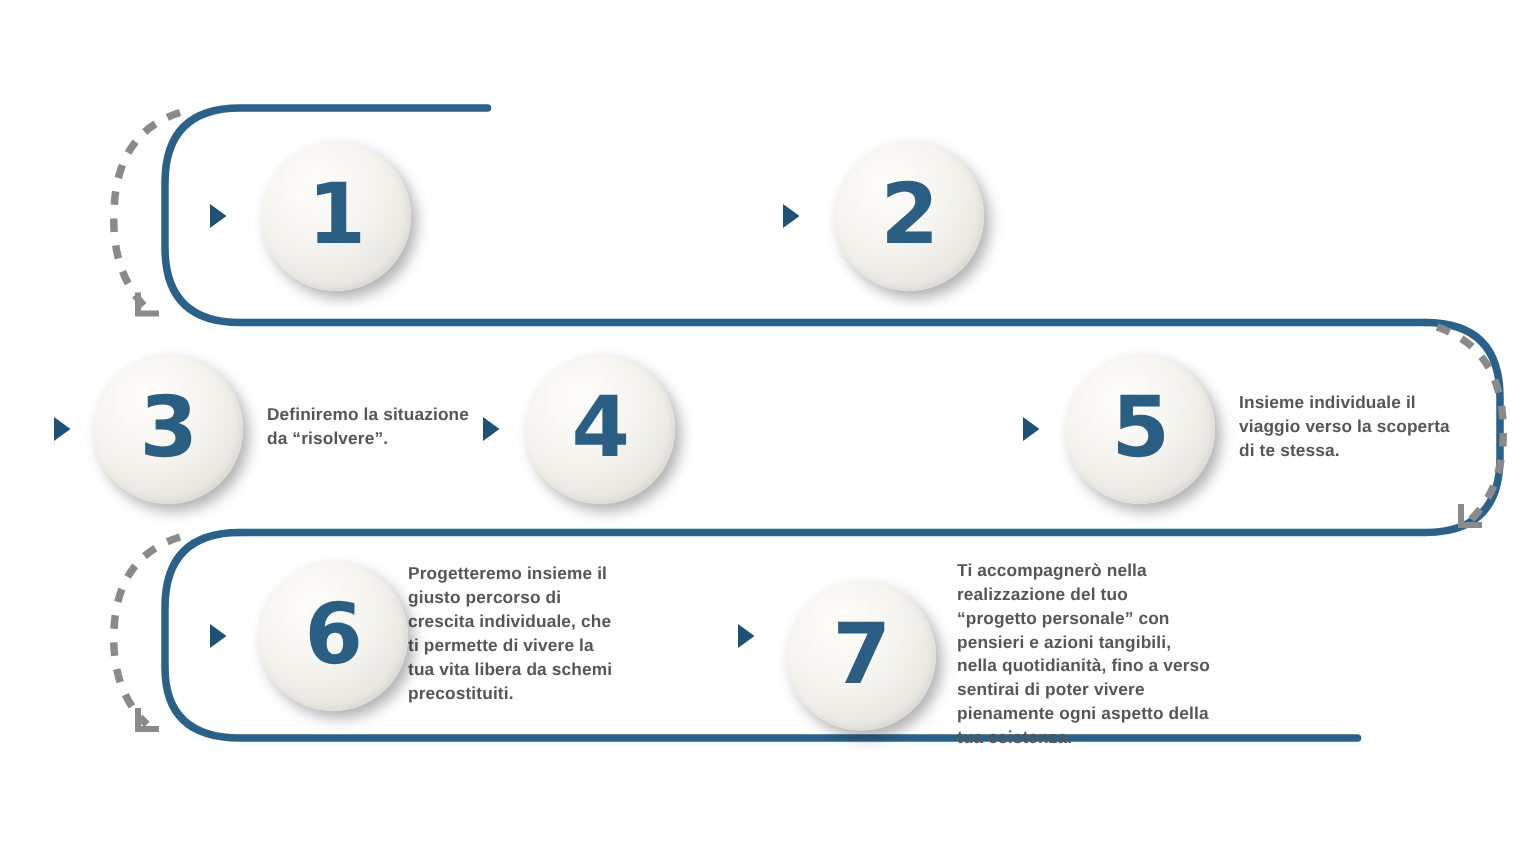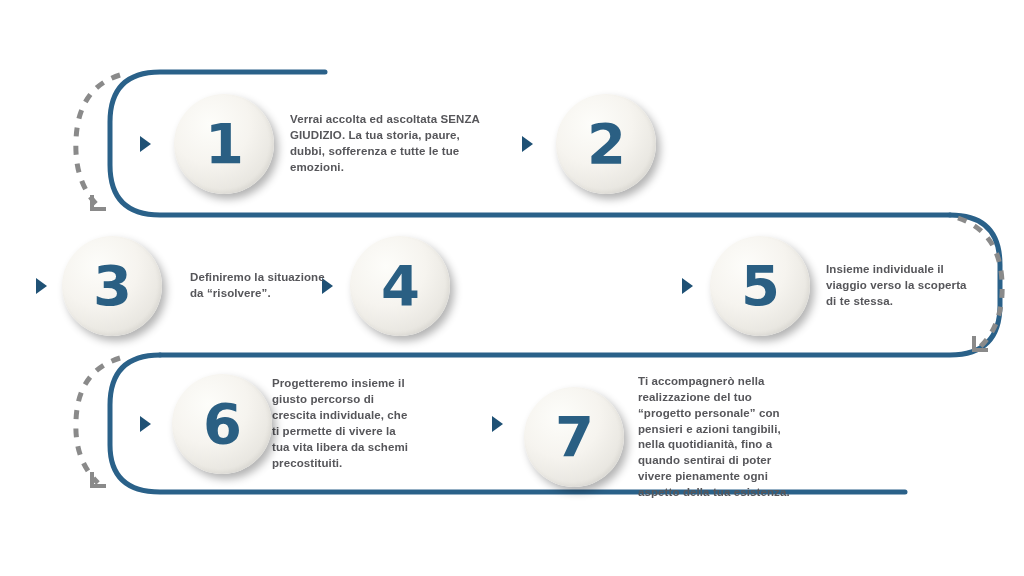--- a/index.html
+++ b/index.html
@@ -91,34 +91,33 @@
   <div class="tri" style="left:36px; top:278px;"></div>
   <div class="tri" style="left:322px; top:278px;"></div>
   <div class="tri" style="left:682px; top:278px;"></div>
   <div class="tri" style="left:140px; top:416px;"></div>
   <div class="tri" style="left:492px; top:416px;"></div>
 
   <div class="step" style="left:174px; top:94px;">
     <div class="step-circle">
       <span class="step-number">1</span>
     </div>
-    <div class="step-text" style="width:198px; margin-left:16px;">Verrai accolta ed ascoltata SENZA GIUDIZIO. La tua storia, paure, dubbi, sofferenza e tutte le tue emozioni.</div>
   </div>
 
   <div class="step" style="left:556px; top:94px;">
     <div class="step-circle">
       <span class="step-number">2</span>
     </div>
   </div>
 
   <div class="step" style="left:62px; top:236px;">
     <div class="step-circle">
       <span class="step-number">3</span>
     </div>
-    <div class="step-text" style="width:150px; margin-left:28px;">Definiremo la situazione da “risolvere”.</div>
+    <div class="step-text" style="width:150px; margin-left:16px;">Definiremo la situazione da “risolvere”.</div>
   </div>
 
   <div class="step" style="left:350px; top:236px;">
     <div class="step-circle">
       <span class="step-number">4</span>
     </div>
   </div>
 
   <div class="step" style="left:710px; top:236px;">
     <div class="step-circle">
@@ -131,16 +130,16 @@
     <div class="step-circle">
       <span class="step-number">6</span>
     </div>
     <div class="step-text" style="width:142px; ">Progetteremo insieme il giusto percorso di crescita individuale, che ti permette di vivere la tua vita libera da schemi precostituiti.</div>
   </div>
 
   <div class="step" style="left:524px; top:374px;">
     <div class="step-circle">
       <span class="step-number">7</span>
     </div>
-    <div class="step-text" style="width:170px; margin-left:14px;">Ti accompagnerò nella realizzazione del tuo “progetto personale” con pensieri e azioni tangibili, nella quotidianità, fino a quando sentirai di poter vivere pienamente ogni aspetto della tua esistenza.</div>
+    <div class="step-text" style="width:170px; margin-left:14px;">Ti accompagnerò nella realizzazione del tuo “progetto personale” con pensieri e azioni tangibili, nella quotidianità, fino a verso sentirai di poter vivere pienamente ogni aspetto della tua esistenza.</div>
   </div>
 
 </div>
 
 </body></html>

